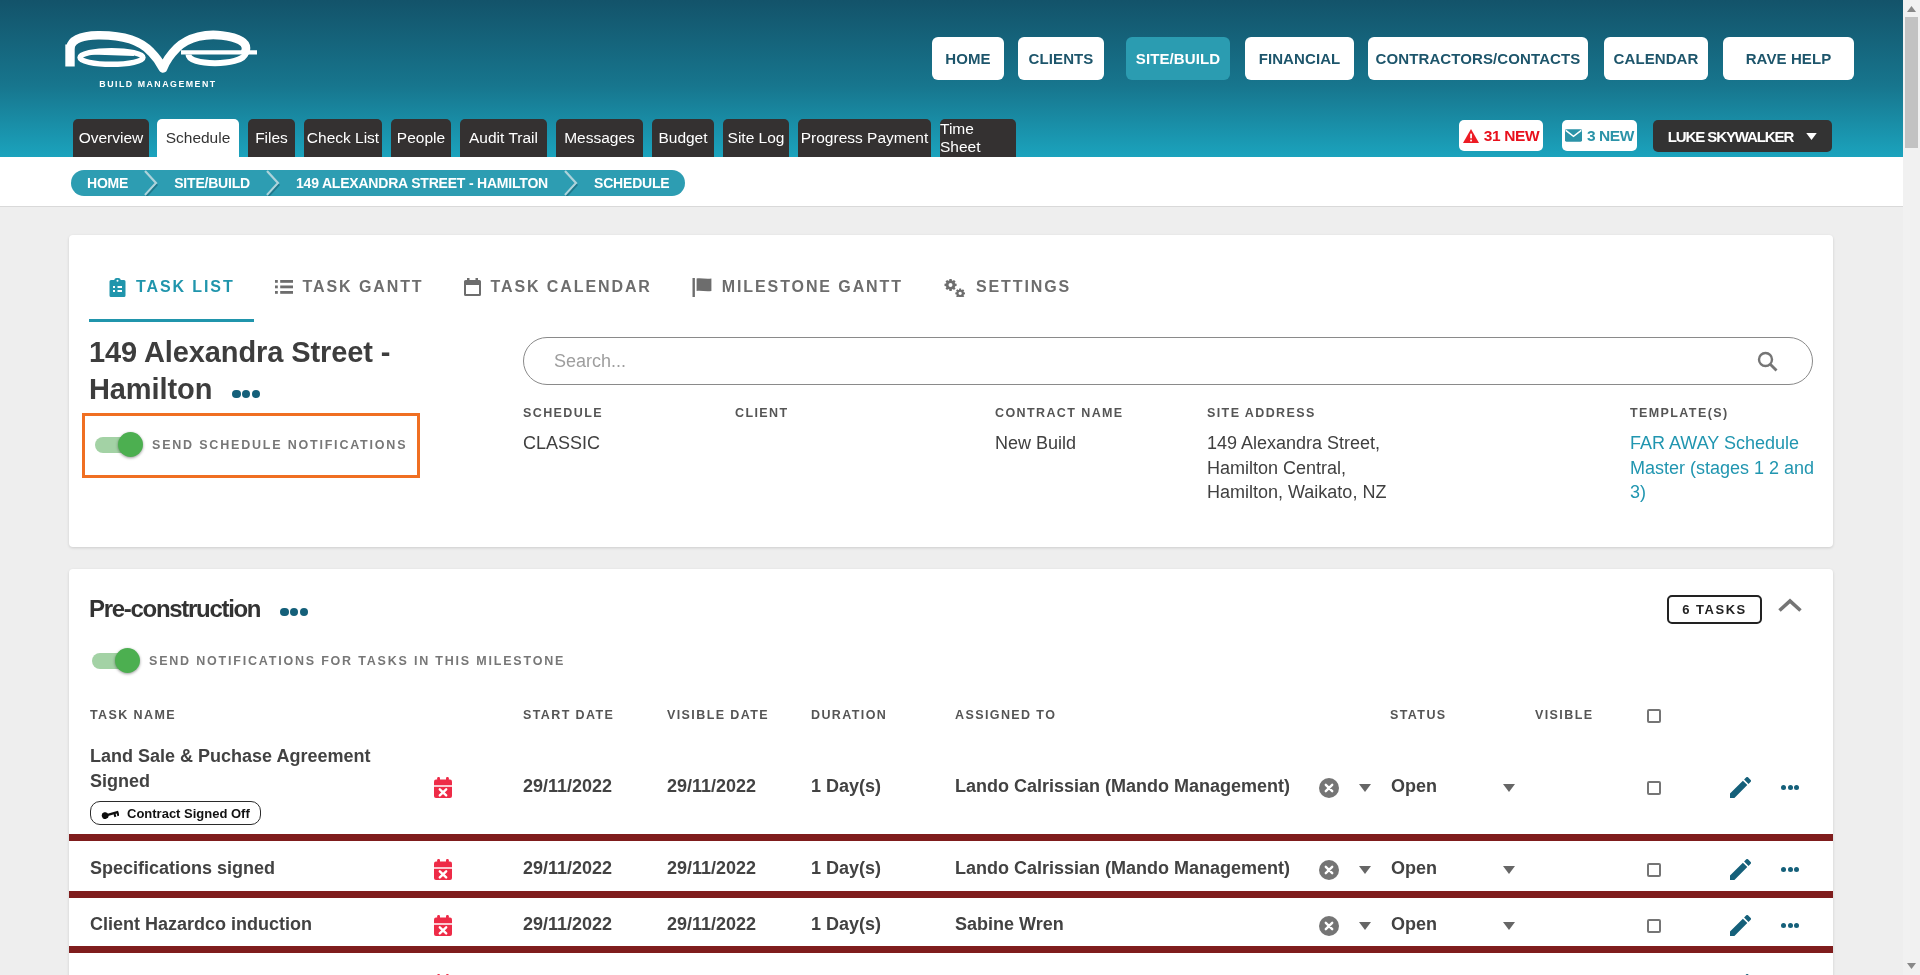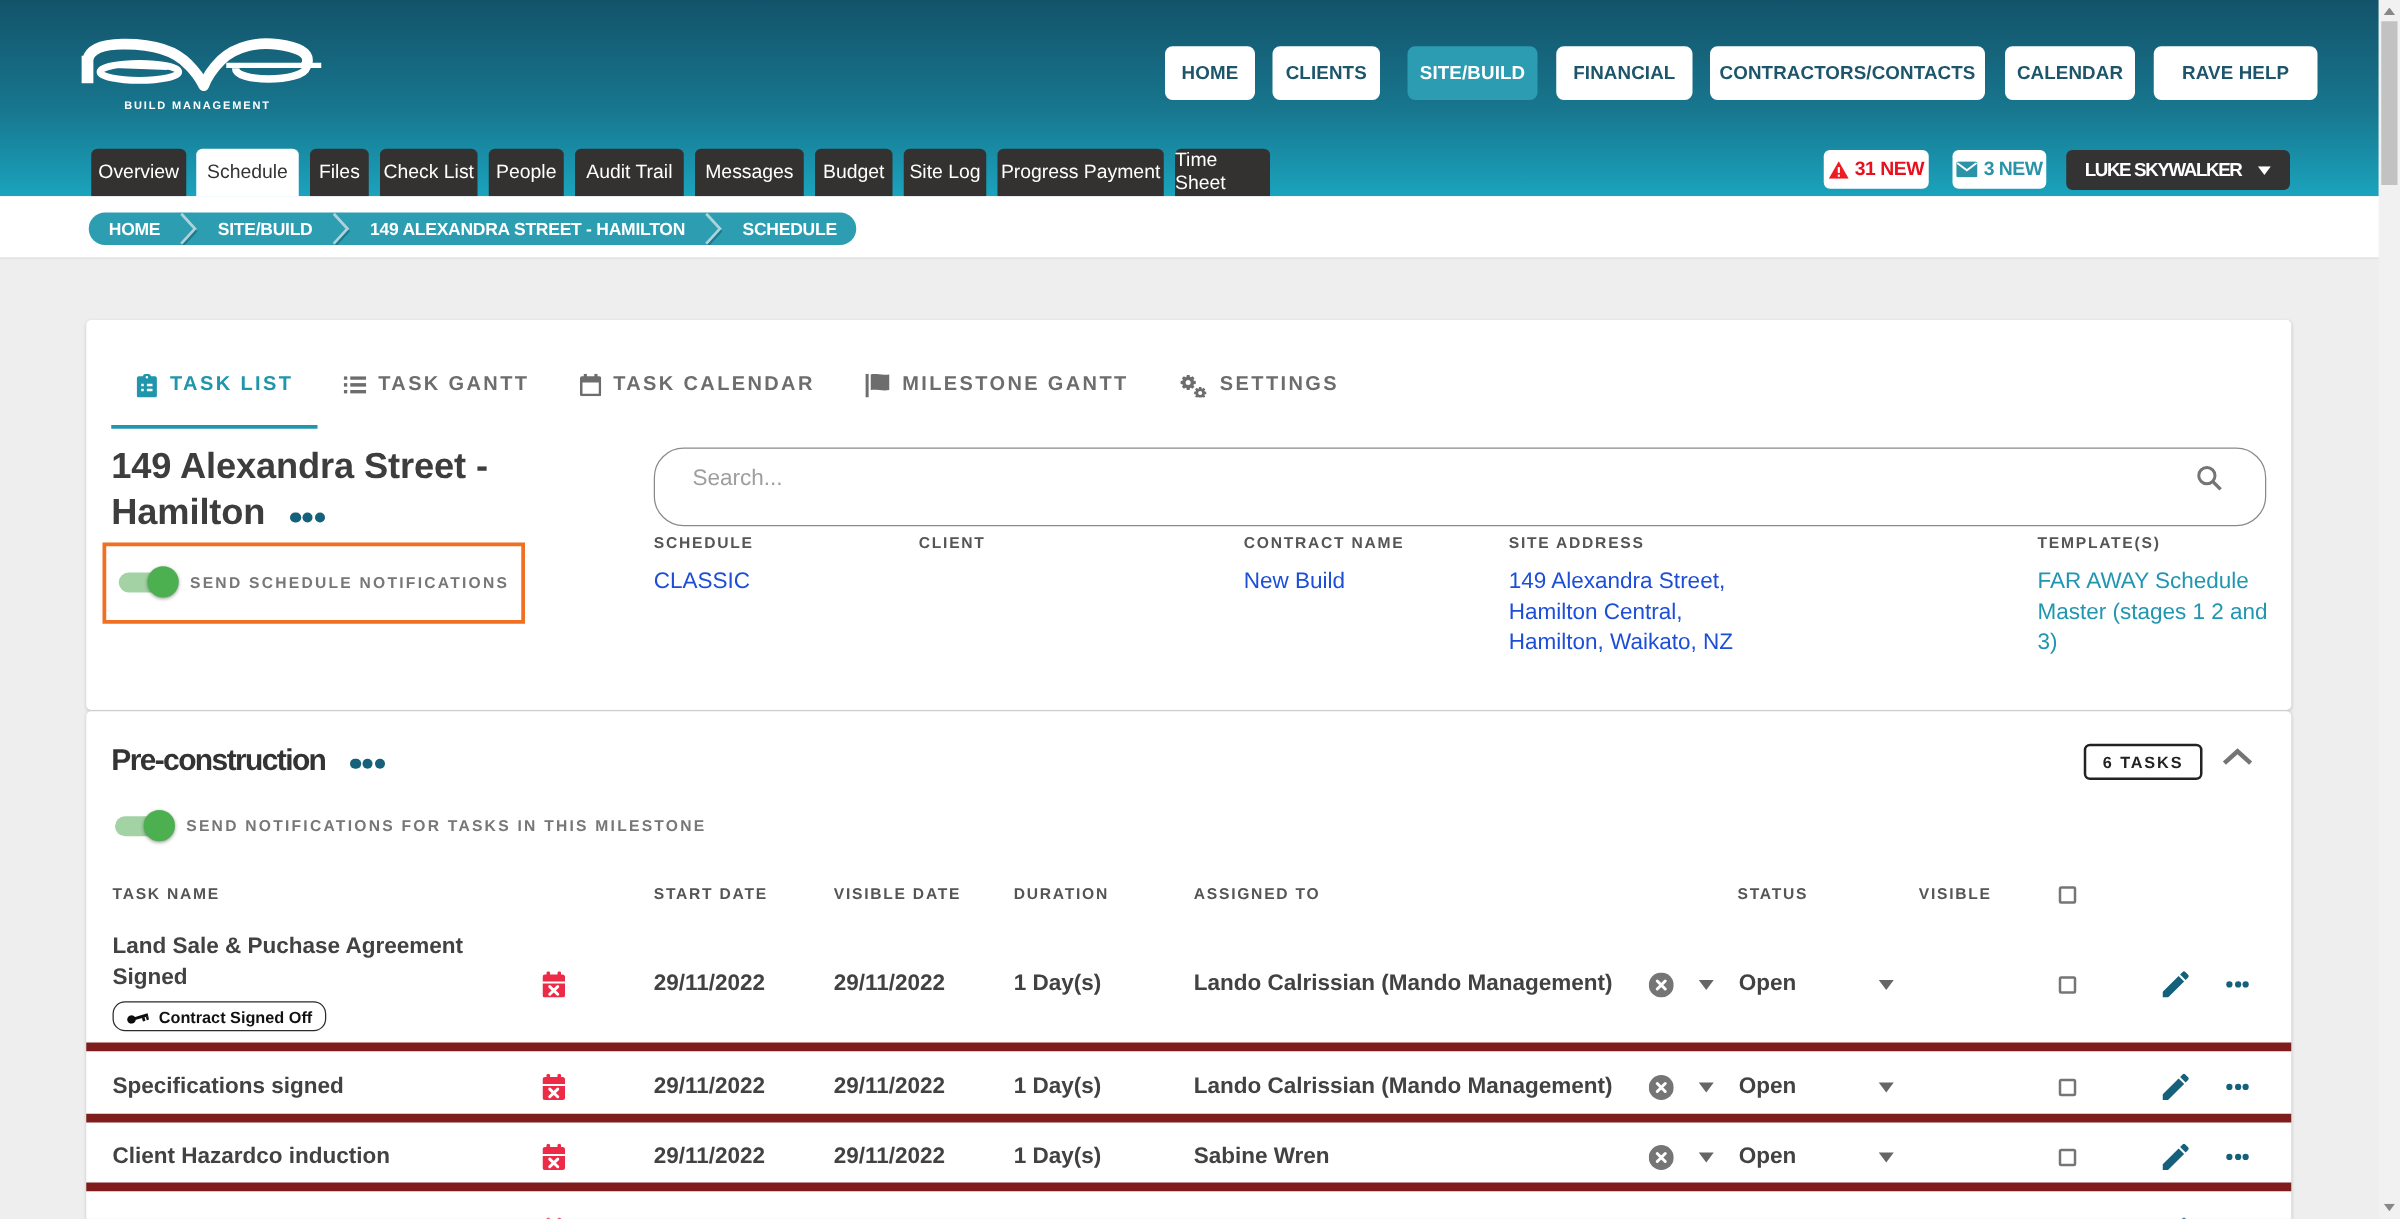--- a/index.html
+++ b/index.html
@@ -21,21 +21,21 @@
 
 
 #breadwrap { position:absolute; left:0; top:157px; width:1903px; height:50px; background:#fff; border-bottom:1px solid #d9d9d9; }
 #bread { position:absolute; left:71px; top:13px; height:26px; background:#2d9db2; border-radius:13px;
   display:flex; align-items:center; color:#fff; font-size:14.5px; font-weight:bold; }
 .crumb { padding:0 16px; letter-spacing:-0.2px; font-size:14px; }
 
 
 .card { position:absolute; left:69px; width:1764px; background:#fff; border-radius:4px;
   box-shadow:0 1px 3px rgba(0,0,0,0.14); }
-#card1 { top:235px; height:312px;margin-top:21px; }
+#card1 { top:235px; height:312px; }
 #card2 { top:569px; height:500px; }
 
 
 #vtabs { position:absolute; left:20px; top:37px; display:flex; }
 .vtab { display:flex; align-items:center; gap:10px; padding:0 20px; height:30px; font-size:16px; font-weight:bold;
   letter-spacing:1.9px; color:#6d6d6d; position:relative; }
 .vtab.active { color:#2095ac; }
 
 
 #title1 { position:absolute; left:20px; top:99px; width:345px; font-size:29px; font-weight:bold; color:#3d3d3d; line-height:36px; letter-spacing:-0.1px; }
@@ -43,26 +43,26 @@
 .dots i { display:inline-block; width:8.5px; height:8.5px; border-radius:50%; background:#15607a; margin-right:1.2px; }
 .dots i:last-child { margin-right:0; }
 
 #obox { position:absolute; left:13px; top:178px; width:338px; height:65px; border:3px solid #f06f22;padding-left:44px; }
 .switch { position:relative; width:49px; height:25px; flex:0 0 auto; }
 .switch .track { position:absolute; left:0; top:5px; width:47px; height:16px; border-radius:8px; background:#a3d2a5; }
 .switch .knob { position:absolute; left:23px; top:0; width:25px; height:25px; border-radius:50%; background:#4caf50;
   box-shadow:0 1px 3px rgba(0,0,0,0.4); }
 .togglelabel { font-size:12.5px; font-weight:bold; color:#777; letter-spacing:1.8px; }
 
-#search { position:absolute; left:454px; top:102px; width:1290px; height:63px; border:1px solid #8a8a8a; border-radius:24px; }
+#search { position:absolute; left:454px; top:102px; width:1290px; height:48px; border:1px solid #8a8a8a; border-radius:24px; }
 #search .ph { position:absolute; left:30px; top:13px; font-size:18px; color:#9e9e9e; }
 #search svg { position:absolute; right:34px; top:13px; }
 
 .colhead { font-size:12.5px; font-weight:bold; color:#555; letter-spacing:1.4px; }
-.colval { font-size:18px; color:#1d4ed8; line-height:24.5px; }
+.colval { font-size:18px; color:#404040; line-height:24.5px; }
 .tlink { color:#2196b0; }
 
 
 #title2 { position:absolute; left:20px; top:25px; font-size:24px; font-weight:bold; color:#333; letter-spacing:-1.3px; }
 #sixtasks { position:absolute; left:1598px; top:26px; width:95px; height:29px; border:2px solid #222; border-radius:5px;
   font-size:13px; font-weight:bold; letter-spacing:1.5px; color:#222; display:flex; align-items:center; justify-content:center; }
 #collapse { position:absolute; left:1708px; top:29px; }
 
 
 .trow { position:absolute; left:0; width:1764px; border-bottom:7px solid #7f1d1d;font-weight:bold; }

